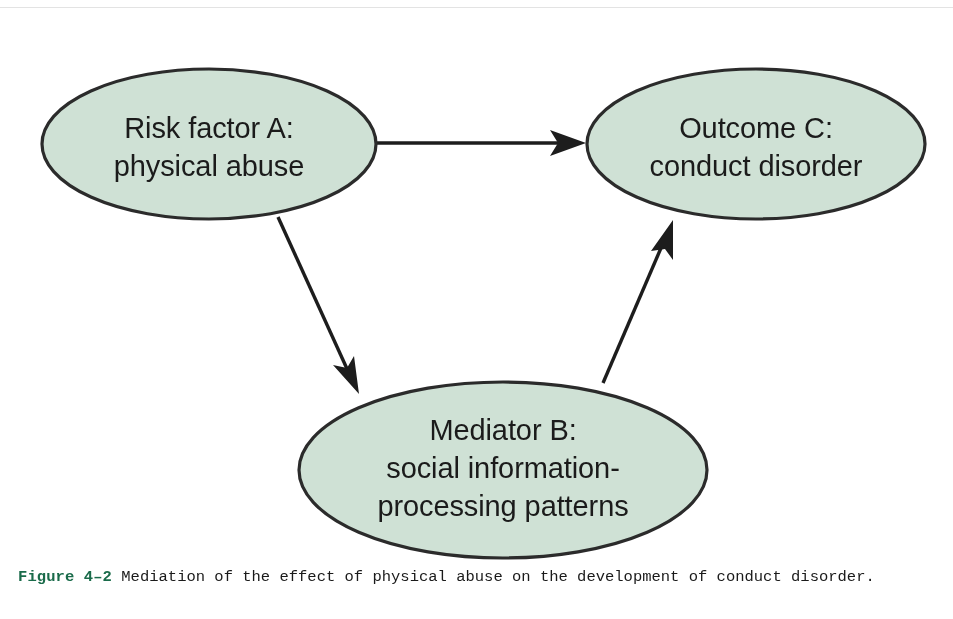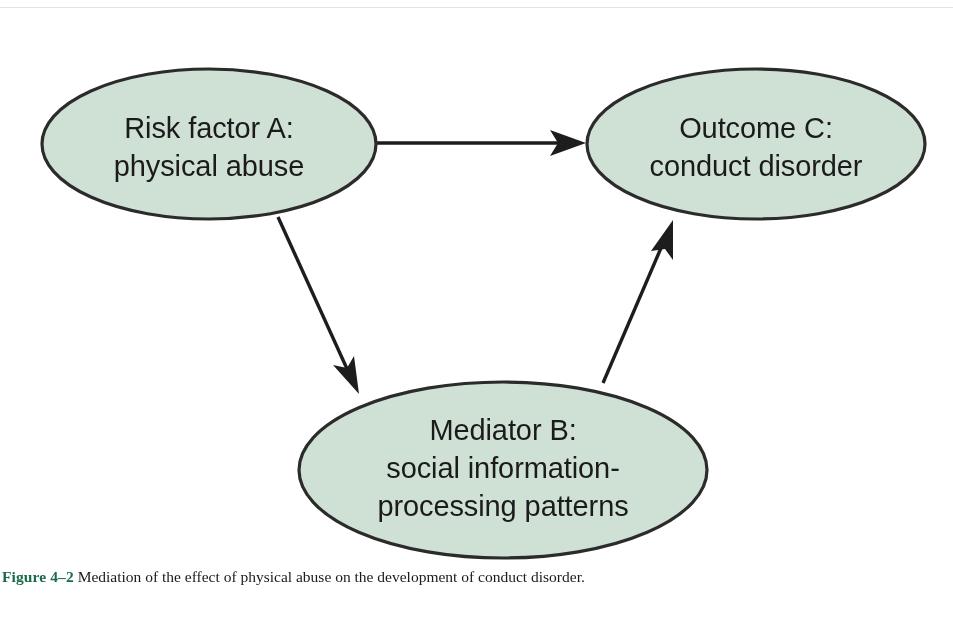--- a/index.html
+++ b/index.html
@@ -69,24 +69,24 @@
   }
 
   .edge-head {
     fill: #1d1d1d;
     stroke: none;
   }
 
   
   #caption {
     position: absolute;
-    left: 2px;
+    left: 18px;
     top: 567px;
     width: 920px;
-    font-family: Liberation Serif, serif;
+    font-family: Liberation Mono, monospace;
     font-size: 15.5px;
     line-height: 20px;
     color: #1a1a1a;
     white-space: nowrap;
   }
   #caption .cap-label {
     font-weight: bold;
     color: #1a6b4a;
     letter-spacing: 0.1px;
   }

